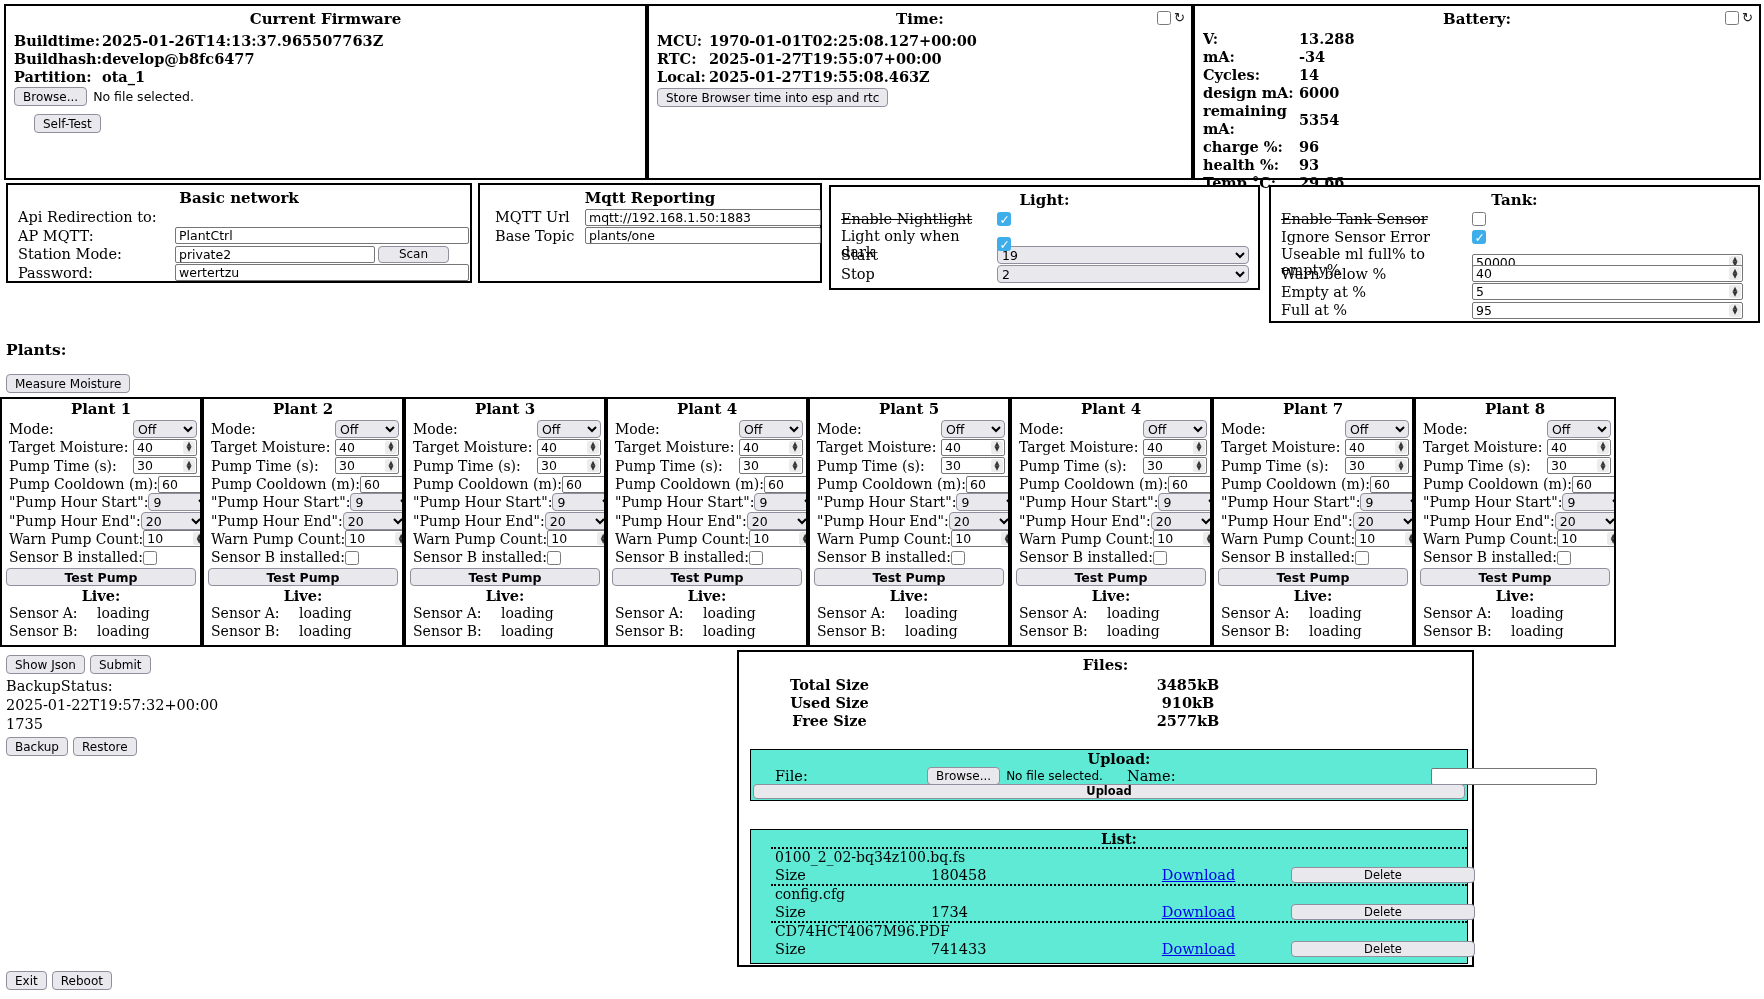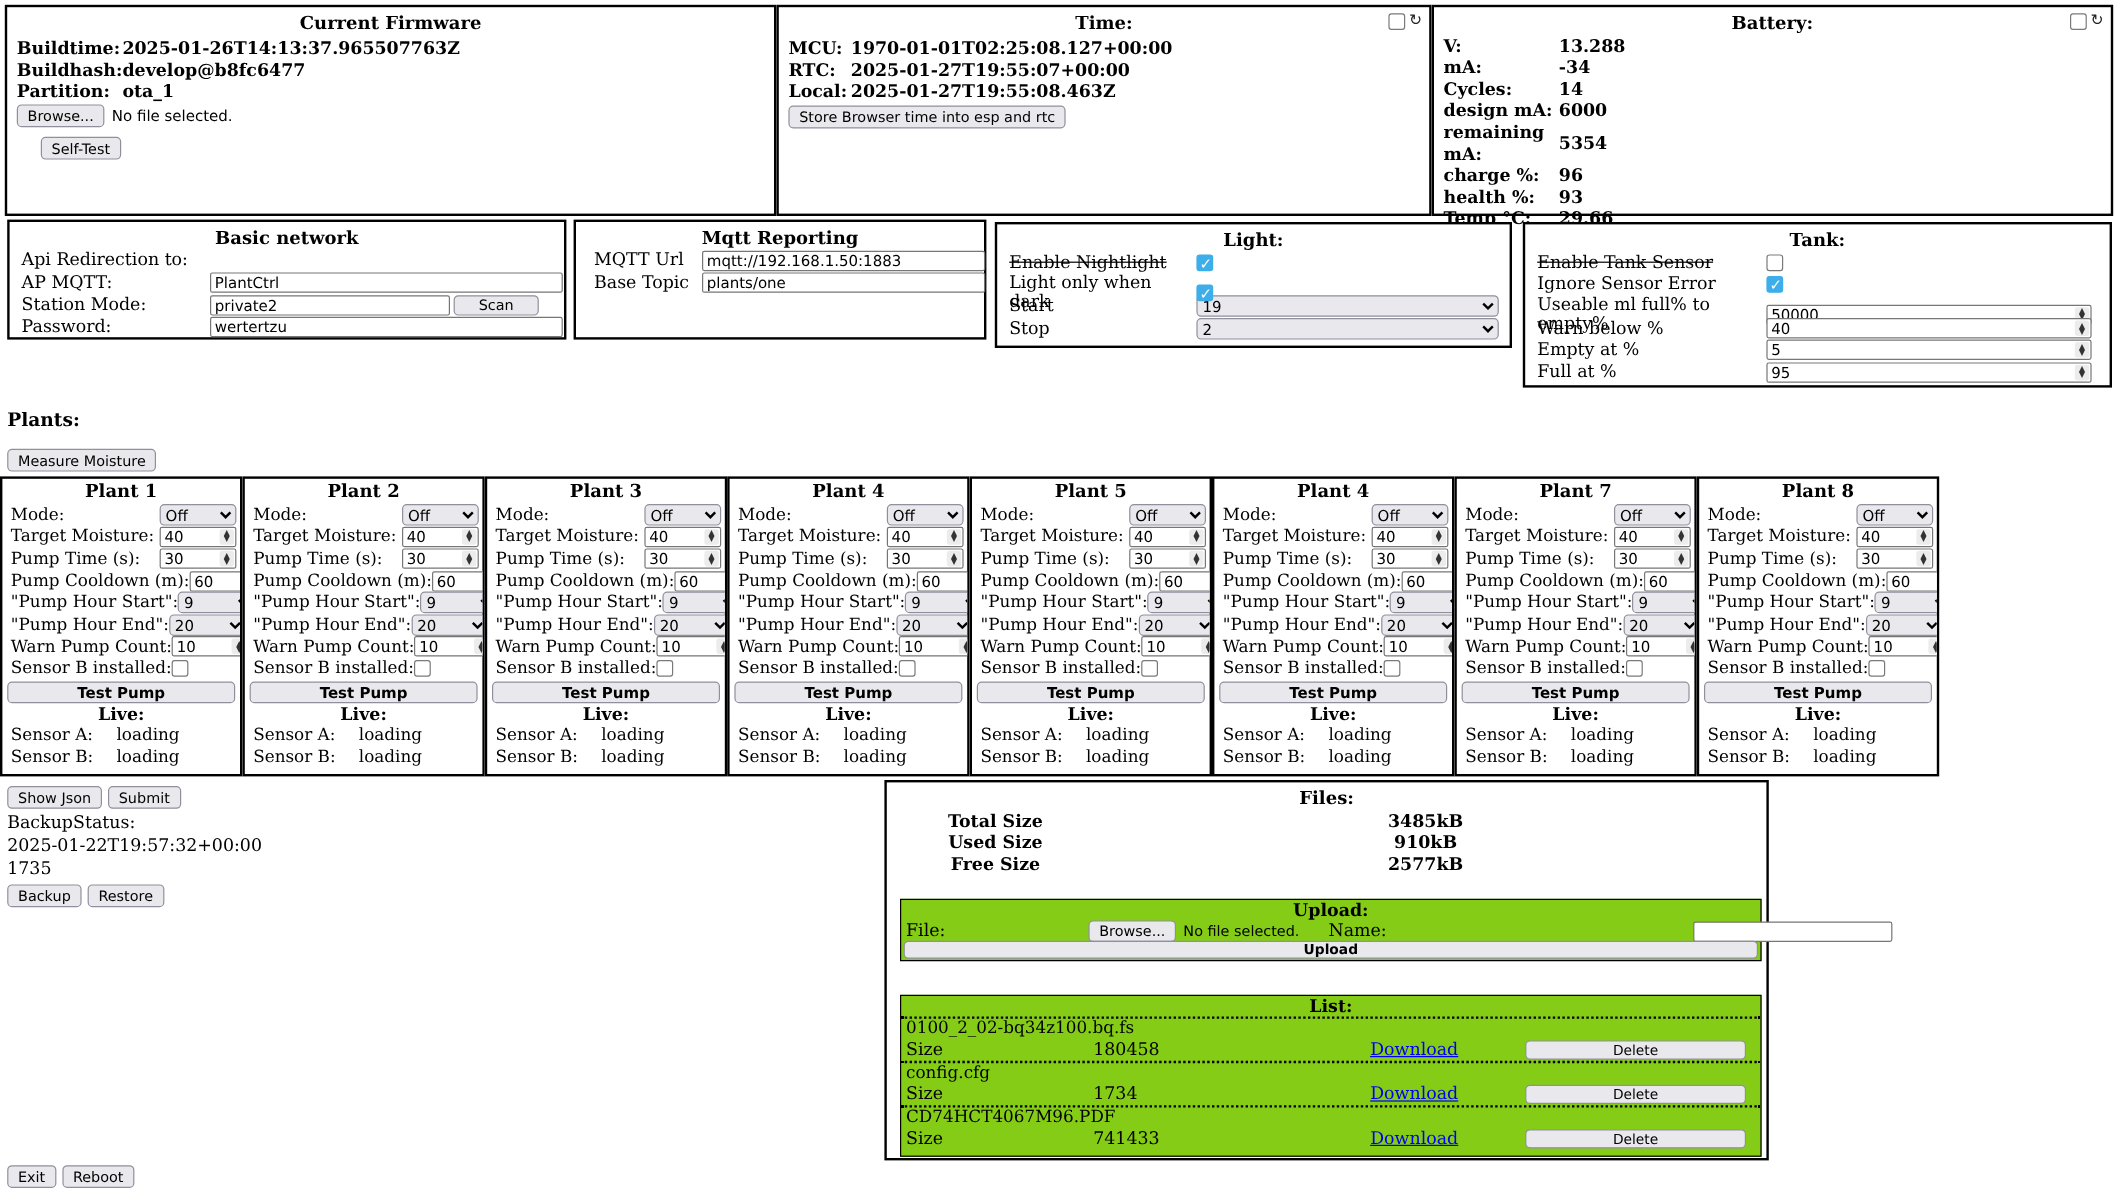--- a/index.html
+++ b/index.html
@@ -53,21 +53,21 @@
   .pctl{justify-self:start;width:64px;}
   .pctl .sel,.pctl .num{width:64px;}
   .testbtn{display:block;width:calc(100% - 2px);margin:2px auto 0;height:18px;font-weight:bold;font-size:12.5px;}
   .plive{text-align:center;font-weight:bold;font-size:14.5px;line-height:19px;}
   .psensor{display:grid;grid-template-columns:88px 1fr;padding-left:4px;line-height:17.5px;font-size:14px;}
   
   .backup{position:absolute;left:6px;top:655px;line-height:19px;}
   .backup .btnrow{display:flex;gap:5px;margin-bottom:3px;}
   .footer{position:absolute;left:6px;top:971px;display:flex;gap:5px;}
   
-  .inbox{position:absolute;border:1.5px solid #000;box-sizing:border-box;background:#84cc16;}
+  .inbox{position:absolute;border:1.5px solid #000;box-sizing:border-box;background:#5eead4;padding-left:20px;}
   .uprow{display:grid;grid-template-columns:152px 200px 154px 1fr;align-items:center;height:18px;padding:0 6px 0 4px;}
   .upload-btn{position:absolute;left:2px;right:2px;bottom:1px;height:15px;font-weight:bold;font-size:11.5px;
       line-height:11px;padding:0;}
   .fentry .fname{line-height:16px;padding-left:4px;font-size:14px;border-top:2px dotted #000;}
   .fsizerow{display:grid;grid-template-columns:156px 175px 185px 1fr;align-items:center;height:19px;padding-left:4px;}
   .dl{color:#0000ee;text-decoration:underline;justify-self:center;}
   .delbtn{width:184px;height:16px;font-size:11.5px;padding:0;line-height:12px;justify-self:start;}
   .listtitle{text-align:center;font-weight:bold;font-size:14.5px;line-height:17px;}
 </style>
 </head>

